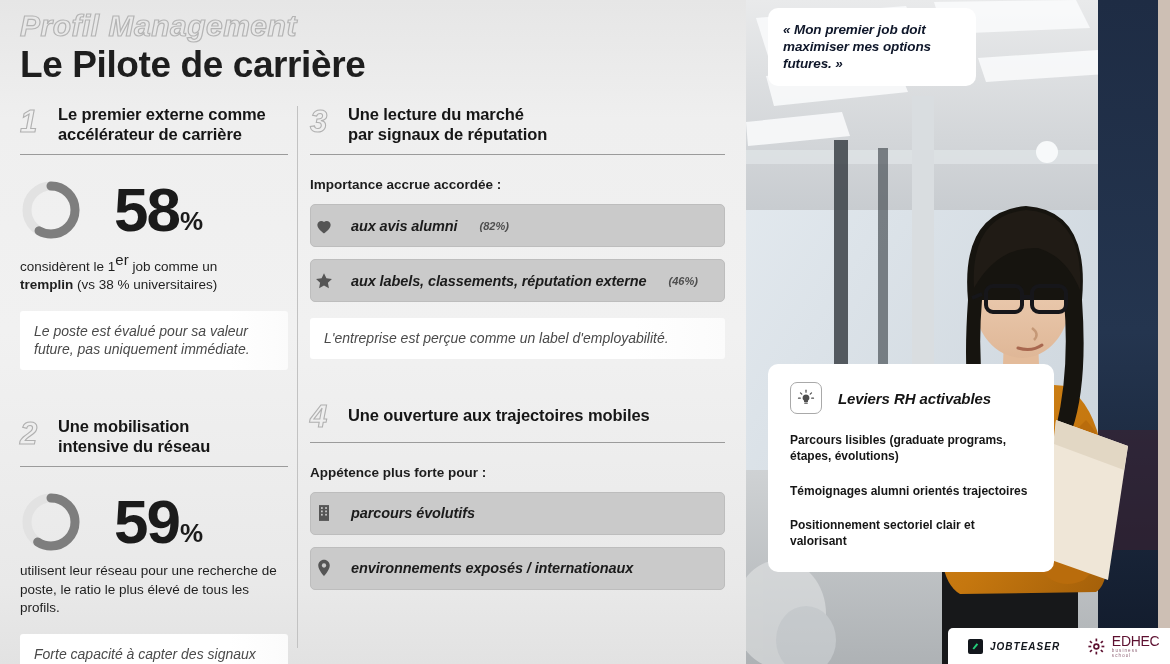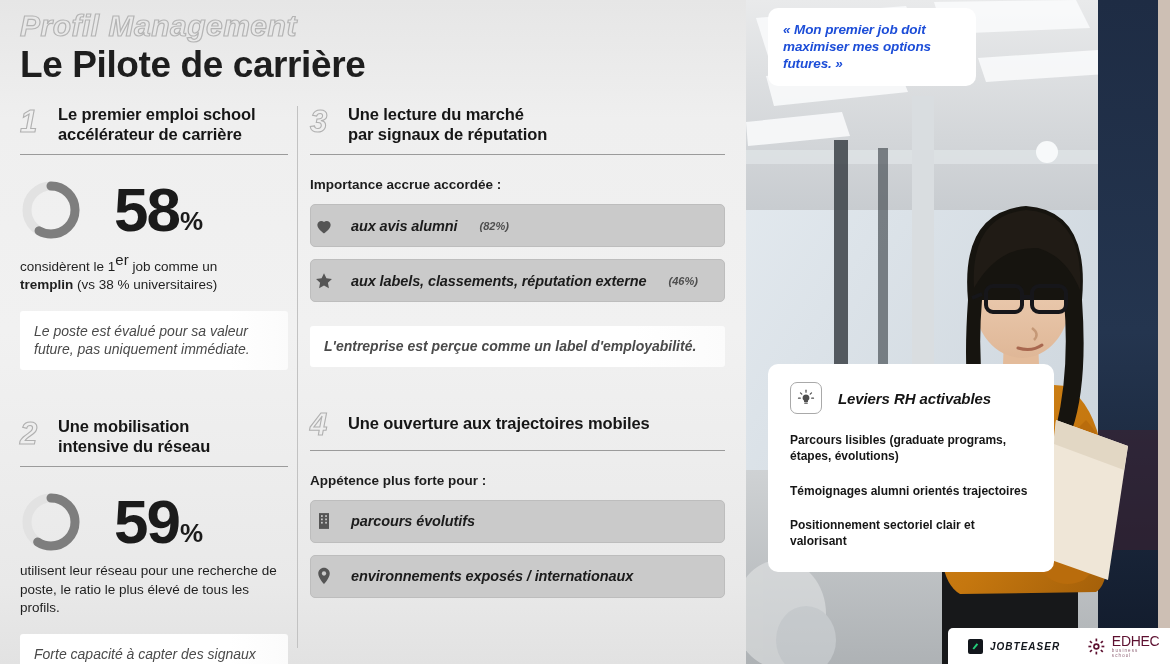--- a/index.html
+++ b/index.html
@@ -167,21 +167,21 @@
   }
   #quote-card {
     left: 22px; top: 8px;
     width: 208px;
     padding: 13px 15px 14px 15px;
   }
   #quote-card .qtext {
     font-size: 13.5px;
     font-style: italic;
     font-weight: bold;
-    color: #1d4ed8;
+    color: #0f172a;
     line-height: 1.27;
     letter-spacing: -0.1px;
   }
   #levers-card {
     left: 22px; top: 364px;
     width: 286px;
     padding: 18px 22px 22px 22px;
   }
   #levers-head { display: flex; align-items: center; gap: 16px; }
   #bulb-box {
@@ -264,21 +264,21 @@
     </div>
 
     <div id="col-divider"></div>
 
     <div class="col" id="col-left">
 
       <div class="section">
         <div class="sec-head">
           <div class="sec-num">1</div>
           <div class="sec-title">
-            <div>Le premier emploi school</div>
+            <div>Le premier externe comme</div>
             <div>accélérateur de carrière</div>
           </div>
         </div>
         <div class="rule"></div>
 
         <div class="stat-row">
           <svg class="donut" viewBox="0 0 62 62">
             <circle cx="31" cy="31" r="24" fill="none" stroke="#e2e2e2" stroke-width="9"></circle>
             <circle cx="31" cy="31" r="24" fill="none" stroke="#7e7e7e" stroke-width="9" stroke-linecap="round" stroke-dasharray="87.4 150.8" transform="rotate(-90 31 31)"></circle>
           </svg>
@@ -342,21 +342,21 @@
         </div>
 
         <div class="bar">
           <svg class="bar-icon" viewBox="0 0 24 24">
             <path fill="#555555" d="M12 2.6l2.9 6 6.6.9-4.8 4.6 1.2 6.5L12 17.5 6.1 20.6l1.2-6.5L2.5 9.5l6.6-.9z"></path>
           </svg>
           <span class="bar-text">aux labels, classements, réputation externe</span>
           <span class="bar-pct">(46%)</span>
         </div>
 
-        <div class="quote-box" style="margin-top:24px;font-weight:bold;">L'entreprise est perçue comme un label d'employabilité.</div>
+        <div class="quote-box" style="margin-top:16px;">L'entreprise est perçue comme un label d'employabilité.</div>
       </div>
 
       <div class="section" style="margin-top:40px;">
         <div class="sec-head" style="align-items:center;">
           <div class="sec-num">4</div>
           <div class="sec-title">
             <div>Une ouverture aux trajectoires mobiles</div>
           </div>
         </div>
         <div class="rule"></div>

